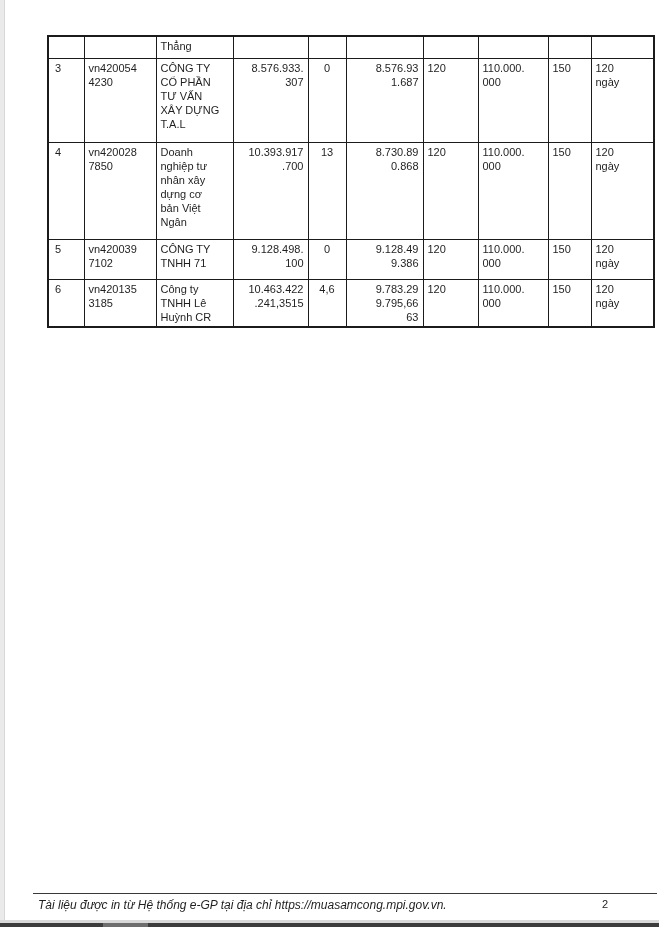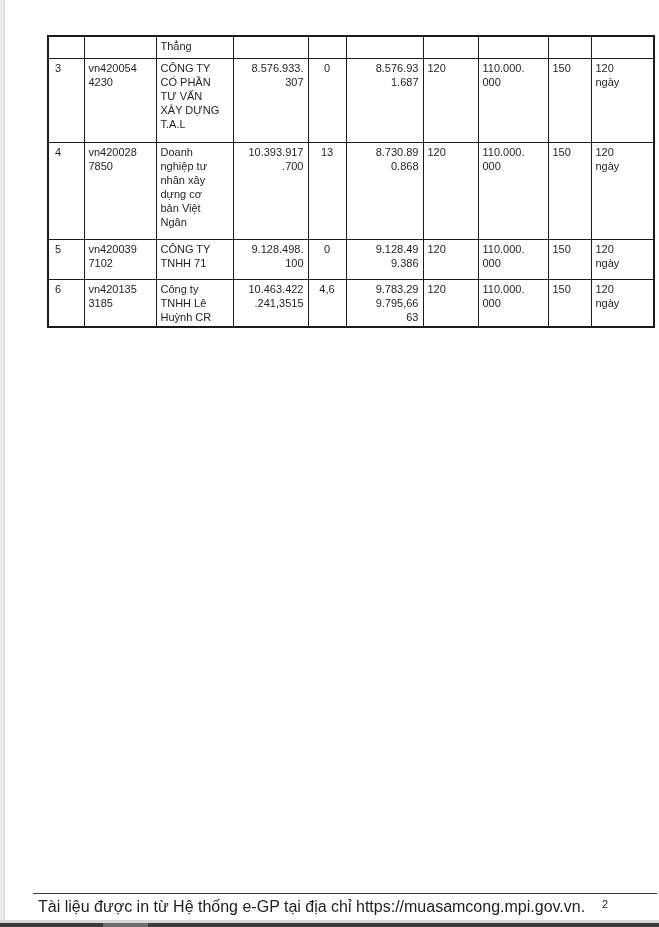--- a/index.html
+++ b/index.html
@@ -44,21 +44,21 @@
   tr.row-5 { height:40px; }
   tr.row-6 { height:46px; }
 
   .footer-divider {
     position:absolute; left:33px; top:893px;
     width:624px; height:1px;
     background:#3a3a3a;
   }
   .footer-text {
     position:absolute; left:38px; top:898px;
-    font-size:16px; 
+    font-size:12px; font-style:italic;
     white-space:nowrap;
   }
   .page-number {
     position:absolute; left:602px; top:898px;
     font-size:11px;
   }
   .bottom-strip-light {
     position:absolute; left:0; top:920px;
     width:659px; height:3px;
     background:#d9d9d9;

